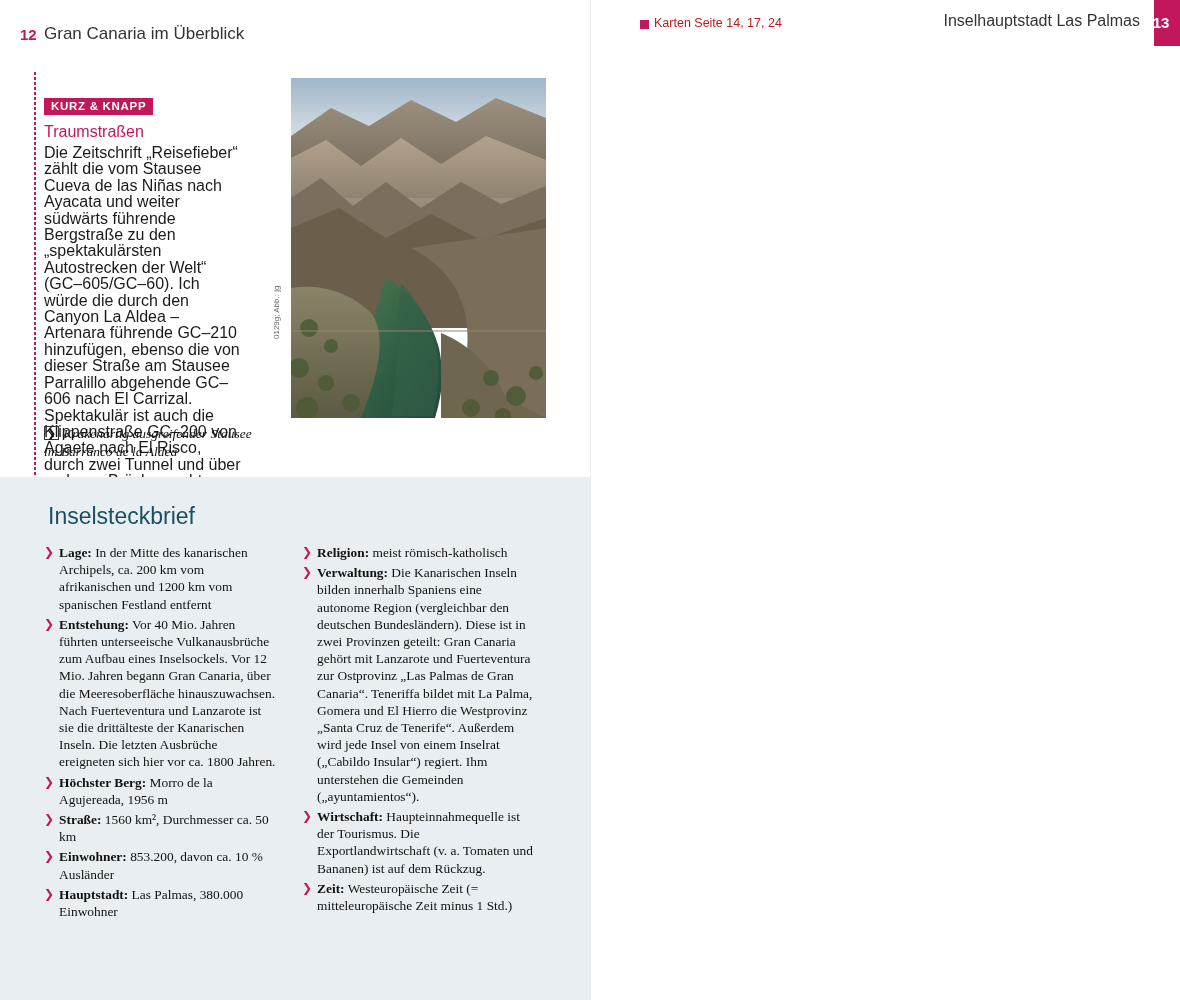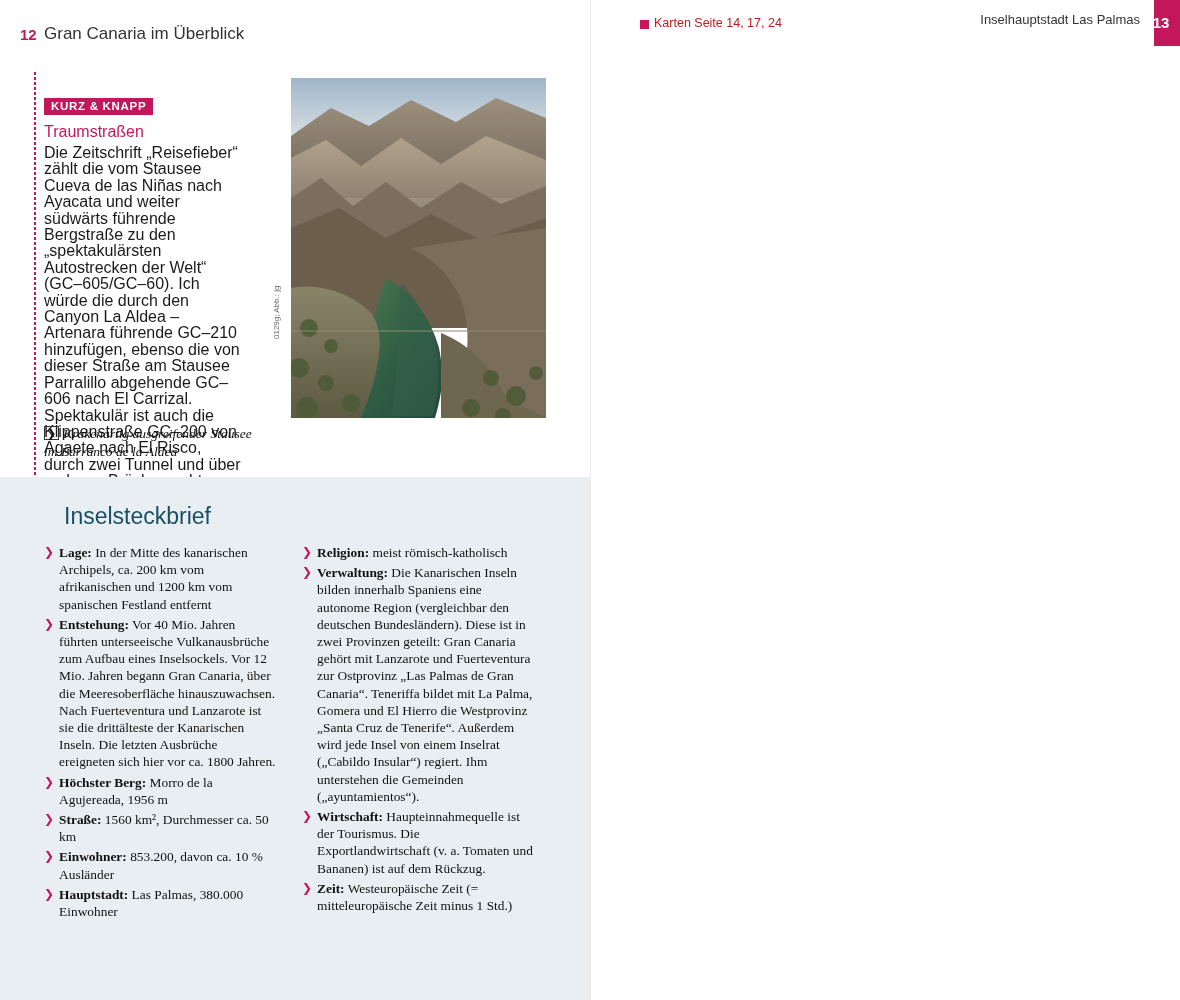--- a/index.html
+++ b/index.html
@@ -34,21 +34,21 @@
     position:absolute; top:0; right:0; width:26px; height:46px; background:#c2185b;
   }
   .folio-right {
     position:absolute; right:8px; top:14px; width:22px; text-align:center;
     font-family:"Liberation Sans", sans-serif;
     font-size:15px; color:#ffffff; font-weight:600;
   }
   .head-title-right {
     position:absolute; right:40px; top:12px;
     font-family:"Liberation Sans", sans-serif;
-    font-size:13px; color:#333;
+    font-size:16px; color:#333;
   }
   .karten-ref {
     position:absolute; left:64px; top:16px;
     font-family:"Liberation Sans", sans-serif;
     font-size:12.5px; color:#b91c1c;
   }
   .karten-sq {
     position:absolute; left:50px; top:20px; width:9px; height:9px; background:#c2185b;
   }
 
@@ -94,21 +94,21 @@
     font-size:8px; color:#666;
     transform:rotate(-90deg); transform-origin:left bottom; white-space:nowrap;
   }
 
   
   .steckbrief {
     position:absolute; left:0; top:477px; width:590px; height:523px;
     background:#e8eef1;
   }
   .steckbrief h2 {
-    margin:0; padding:26px 0 14px 64px;
+    margin:0; padding:26px 0 14px 48px;
     font-family:"Liberation Sans", sans-serif;
     font-weight:400; font-size:23px; color:#1a4f63;
   }
   .sb-cols { display:flex; gap:26px; padding:0 34px 0 44px; }
   .sb-col { width:232px; }
   .sb-item {
     display:flex; margin-bottom:3px;
     font-family:"Liberation Serif", serif;
     font-size:13.4px; line-height:17.2px; color:#111;
   }

